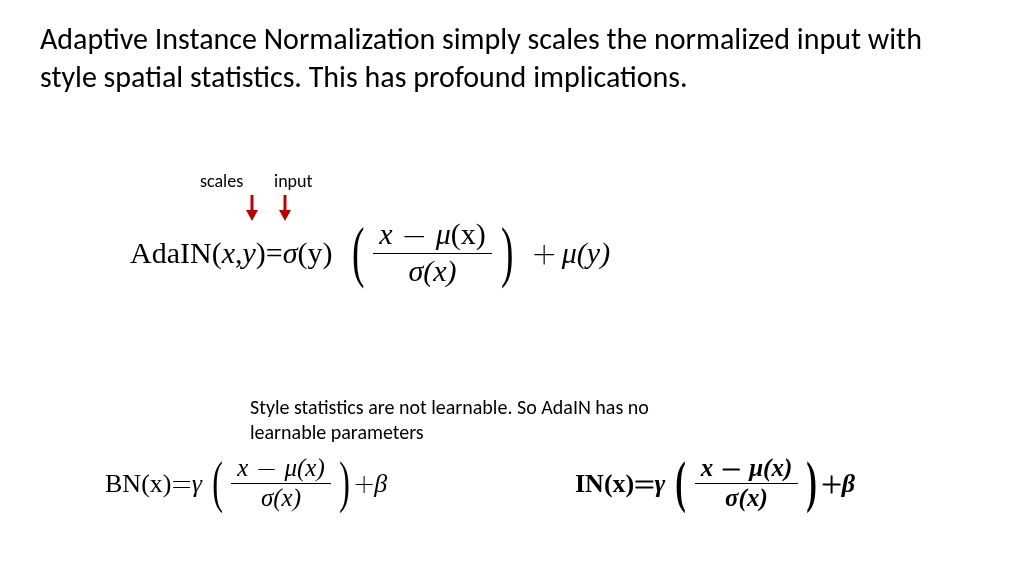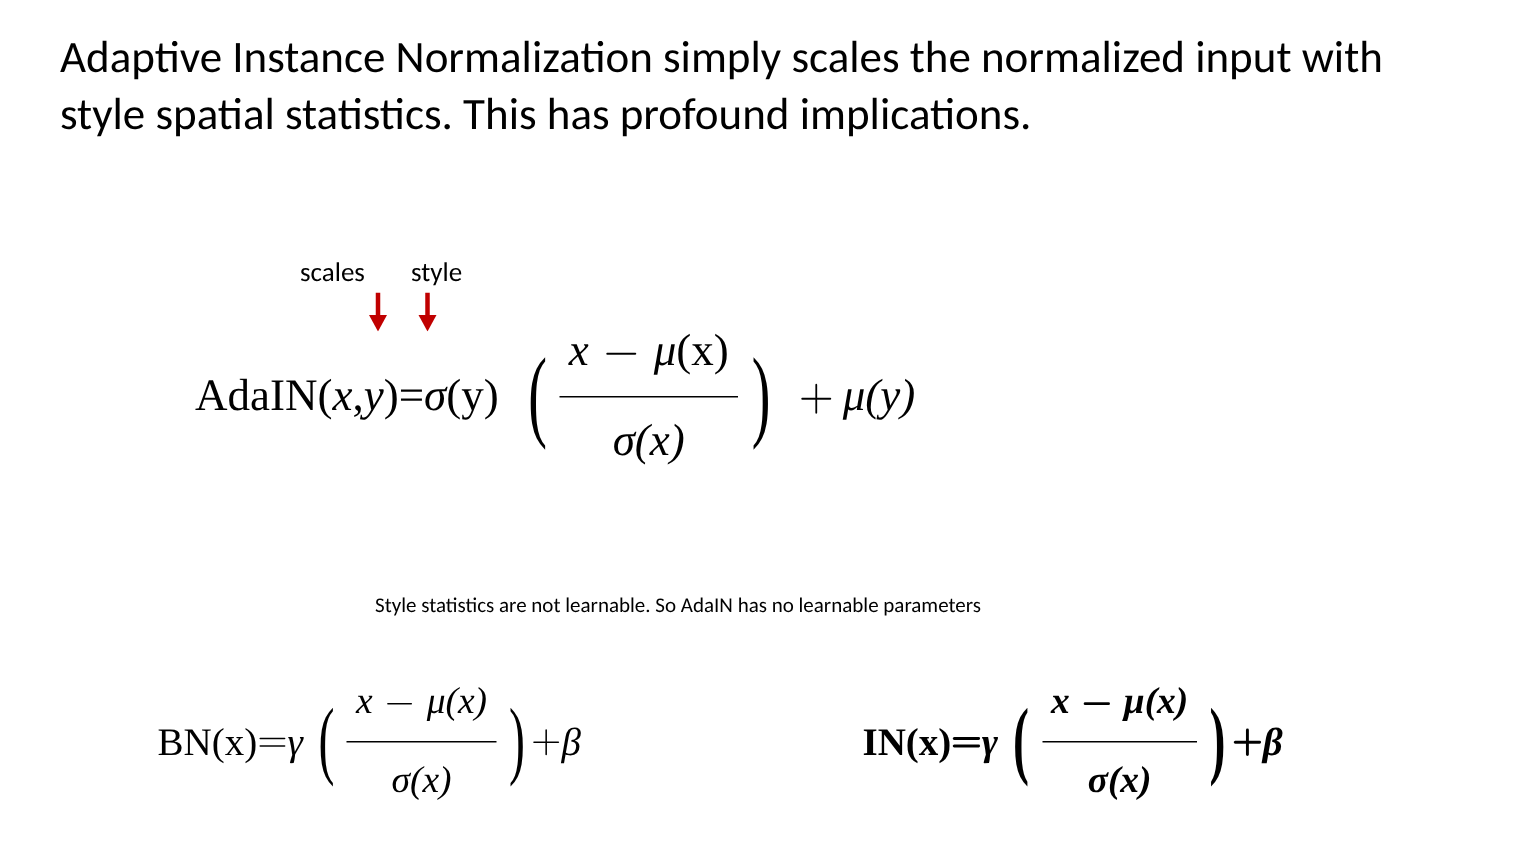--- a/index.html
+++ b/index.html
@@ -55,21 +55,20 @@
   }
   .rm { font-family: "Times New Roman", serif; font-style: normal; }
   .it { font-style: italic; font-family: "Cambria Math","Times New Roman", serif; }
   .frac {
     display: inline-flex;
     flex-direction: column;
     align-items: center;
     vertical-align: middle;
     margin: 0 4px;
     line-height: 1.05;
-    gap: 12px;
   }
   .frac .num, .frac .den {
     padding: 0 6px;
     white-space: nowrap;
   }
   .frac .bar {
     width: 100%;
     height: 0;
     border-top: 1.5px solid #000;
     margin: 1px 0;
@@ -84,21 +83,21 @@
     top: -2px;
   }
   .sp { display:inline-block; width: 6px; }
   .sp2 { display:inline-block; width: 14px; }
 
   .note {
     position: absolute;
     top: 395px;
     left: 250px;
     width: 460px;
-    font-size: 14px;
+    font-size: 20px;
     line-height: 1.25;
   }
 
   .eq-bottom {
     position: absolute;
     top: 455px;
     font-family: "Cambria Math","Latin Modern Math","Times New Roman", serif;
     font-size: 26px;
     white-space: nowrap;
     display: flex;
@@ -112,21 +111,21 @@
 </style>
 </head>
 <body>
 
 <div class="slide">
 
   <div class="title">Adaptive Instance Normalization simply scales the normalized input with style spatial statistics. This has profound implications.</div>
 
   <div class="arrow-labels">
     <span class="lbl-input">scales</span>
-    <span class="lbl-style">style</span>
+    <span class="lbl-style">input</span>
   </div>
 
   <div class="arrow arrow-input">
     <svg width="14" height="26" viewBox="0 0 14 26">
       <line x1="7" y1="0" x2="7" y2="17" stroke="#c00000" stroke-width="3"></line>
       <polygon points="1,15 13,15 7,26" fill="#c00000"></polygon>
     </svg>
   </div>
   <div class="arrow arrow-style">
     <svg width="14" height="26" viewBox="0 0 14 26">

